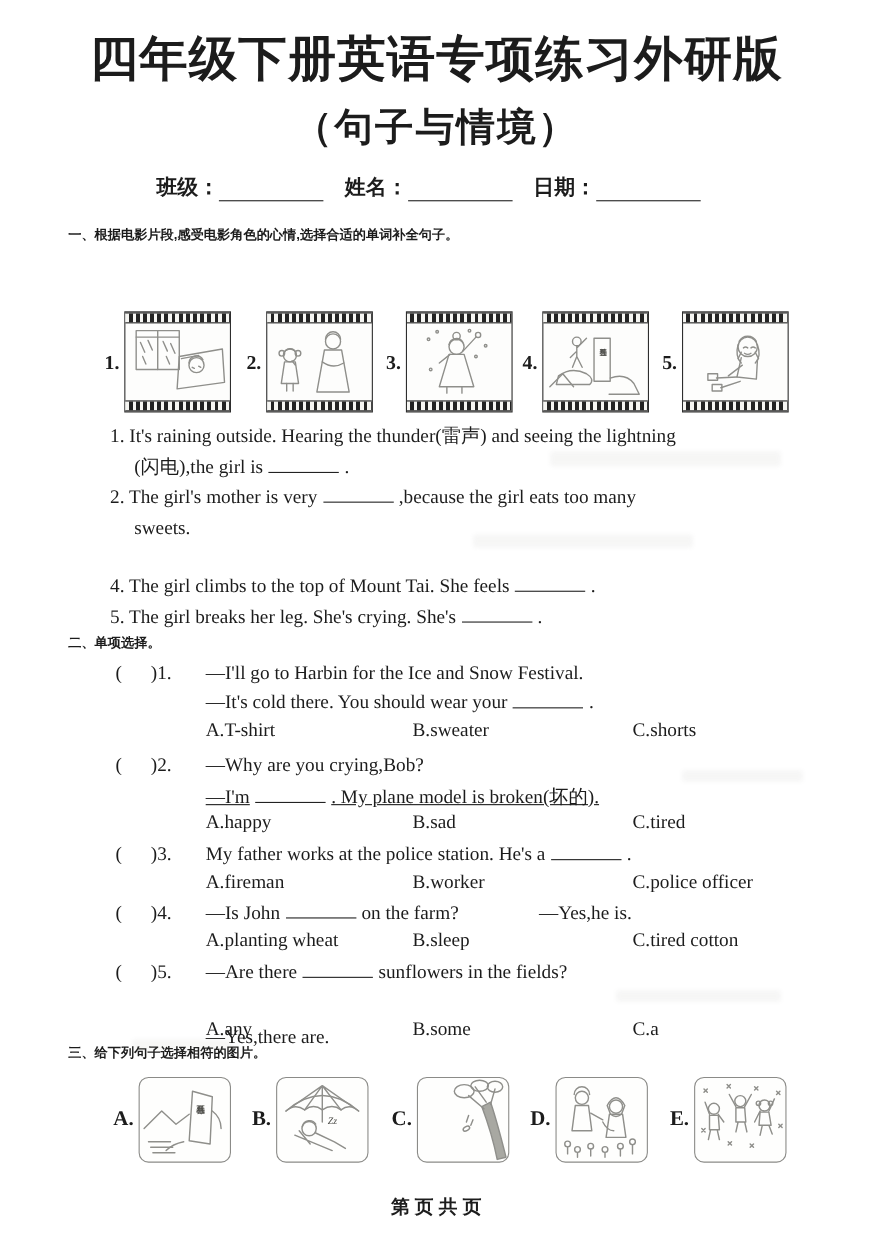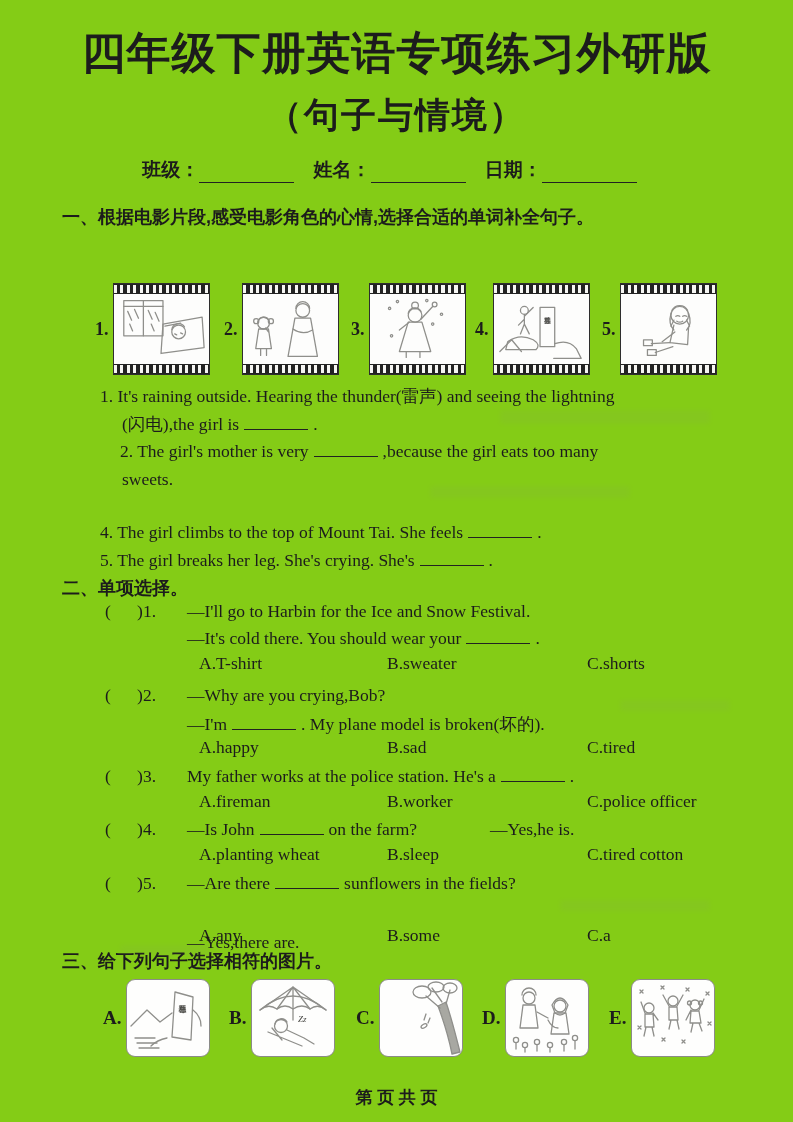--- a/index.html
+++ b/index.html
@@ -1,43 +1,43 @@
 <!DOCTYPE html>
 <html><head>
 <meta charset="utf-8">
 <style>
   html,body{margin:0;padding:0;background:#e8e8e6;}
   .page{
     position:relative;width:793px;height:1122px;margin:0 auto;
-    background:#84cc16;color:#1c1c1c;overflow:hidden;
+    background:#ffffff;color:#1c1c1c;overflow:hidden;
     font-family:"Liberation Serif", serif;
   }
   .cn{font-family:"Liberation Sans", sans-serif;}
   .abs{position:absolute;}
   .page-title{top:24px;left:0;width:100%;text-align:center;font-size:44px;font-weight:700;letter-spacing:1px;}
   .page-subtitle{top:92px;left:0;width:100%;text-align:center;font-size:35px;font-weight:700;letter-spacing:2px;}
   .info-line{top:157px;left:0;width:100%;text-align:center;font-size:19px;font-weight:600;}
   .uline{display:inline-block;width:95px;height:17px;border-bottom:1.6px solid #222;margin:0 14px 0 0;vertical-align:bottom;}
-  .sec-heading{left:62px;font-size:18px;font-weight:700;}
+  .sec-heading{left:62px;font-size:12px;font-weight:700;}
   .word-bank{left:212px;top:237px;width:418px;height:34px;border:1.2px solid #555;background:#fdfdfb;
     display:flex;align-items:center;justify-content:space-between;padding:0 20px;box-sizing:border-box;}
   .word-bank span{font-size:18px;}
   .frame-group{top:283px;display:flex;align-items:center;}
   .frame-num{font-size:18px;font-weight:700;margin-right:4px;}
   .film{width:97px;height:92px;border:1.6px solid #2e2e2e;background:#fdfdfc;box-sizing:border-box;display:flex;flex-direction:column;}
   .sprocket{height:10px;background:repeating-linear-gradient(90deg,#f6f6f3 0 3px,#232323 3px 6.5px);border-top:1px solid #232323;border-bottom:1px solid #232323;box-sizing:border-box;}
   .film-body{flex:1;position:relative;}
   .film-body svg,.thumb svg{position:absolute;inset:0;width:100%;height:100%;}
   .qline{font-size:17.5px;white-space:nowrap;}
   .blank{display:inline-block;width:64px;height:13px;border-bottom:1.4px solid #222;margin:0 5px;}
   .mc{left:105px;width:660px;height:26px;}
   .bracket{white-space:pre;position:absolute;left:0;top:0;font-size:17.5px;}
   .mc-text{position:absolute;left:82px;top:0;}
   .cont{left:187px;}
-  .optrow{left:12px;width:643px;height:26px;}
+  .optrow{left:0;width:643px;height:26px;}
   .optA{position:absolute;left:187px;}
   .optB{position:absolute;left:375px;}
   .optC{position:absolute;left:575px;}
   .pic-group{top:979px;display:flex;align-items:center;}
   .pic-label{font-size:19px;font-weight:700;margin-right:5px;}
   .thumb{width:82px;height:76px;border:1.3px solid #8b8b88;border-radius:9px;background:#fefefd;position:relative;overflow:hidden;}
   .footer{top:1086px;left:0;width:100%;text-align:center;font-size:17px;font-weight:600;}
   .ghost{background:#8a8a84;opacity:0.07;filter:blur(2px);border-radius:3px;}
   svg{stroke:#8f8f8b;fill:none;stroke-width:1.3;stroke-linecap:round;stroke-linejoin:round;}
   svg text{stroke:none;fill:#4c4c48;}
@@ -167,21 +167,21 @@
       <div class="sprocket"></div>
     </div>
   </div>
 
   <div class="abs qline" style="left:100px;top:384px;">
     <span>1. It's raining outside. Hearing the thunder(雷声) and seeing the lightning</span>
   </div>
   <div class="abs qline" style="left:122px;top:412px;">
     <span>(闪电),the girl is</span><span class="blank"></span><span>.</span>
   </div>
-  <div class="abs qline" style="left:100px;top:441px;margin-left:20px;">
+  <div class="abs qline" style="left:100px;top:441px;">
     <span>2. The girl's mother is very</span><span class="blank"></span><span>,because the girl eats too many</span>
   </div>
   <div class="abs qline" style="left:122px;top:469px;">
     <span>sweets.</span>
   </div>
   <div class="abs qline" style="left:100px;top:522px;">
     <span>4. The girl climbs to the top of Mount Tai. She feels</span><span class="blank"></span><span>.</span>
   </div>
   <div class="abs qline" style="left:100px;top:550px;">
     <span>5. The girl breaks her leg. She's crying. She's</span><span class="blank"></span><span>.</span>
@@ -199,21 +199,21 @@
   <div class="abs qline optrow" style="top:653px;">
     <span class="optA"><span>A.</span><span>T-shirt</span></span>
     <span class="optB"><span>B.</span><span>sweater</span></span>
     <span class="optC"><span>C.</span><span>shorts</span></span>
   </div>
 
   <div class="abs qline mc" style="top:685px;">
     <span class="bracket">(      )2.</span>
     <span class="mc-text">—Why are you crying,Bob?</span>
   </div>
-  <div class="abs qline cont" style="top:712px;">
+  <div class="abs qline cont" style="top:712px;text-decoration:underline;">
     <span>—I'm</span><span class="blank"></span><span>. My plane model is broken(坏的).</span>
   </div>
   <div class="abs qline optrow" style="top:737px;">
     <span class="optA"><span>A.</span><span>happy</span></span>
     <span class="optB"><span>B.</span><span>sad</span></span>
     <span class="optC"><span>C.</span><span>tired</span></span>
   </div>
 
   <div class="abs qline mc" style="top:766px;">
     <span class="bracket">(      )3.</span>

